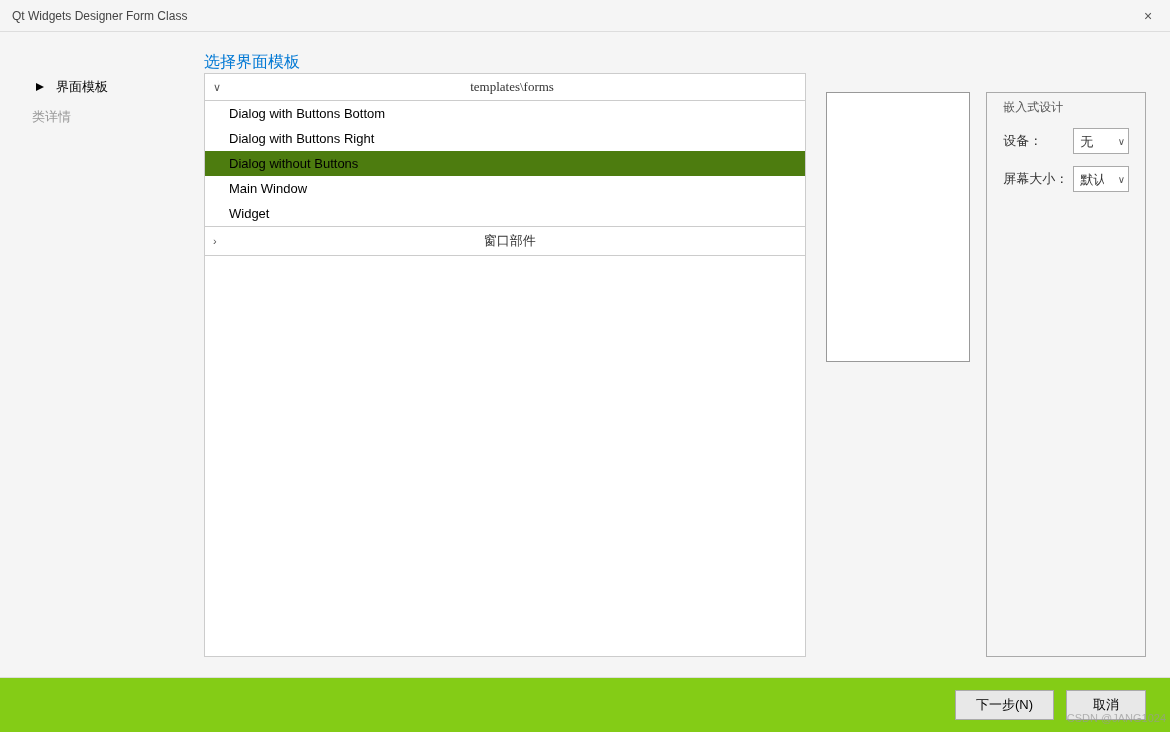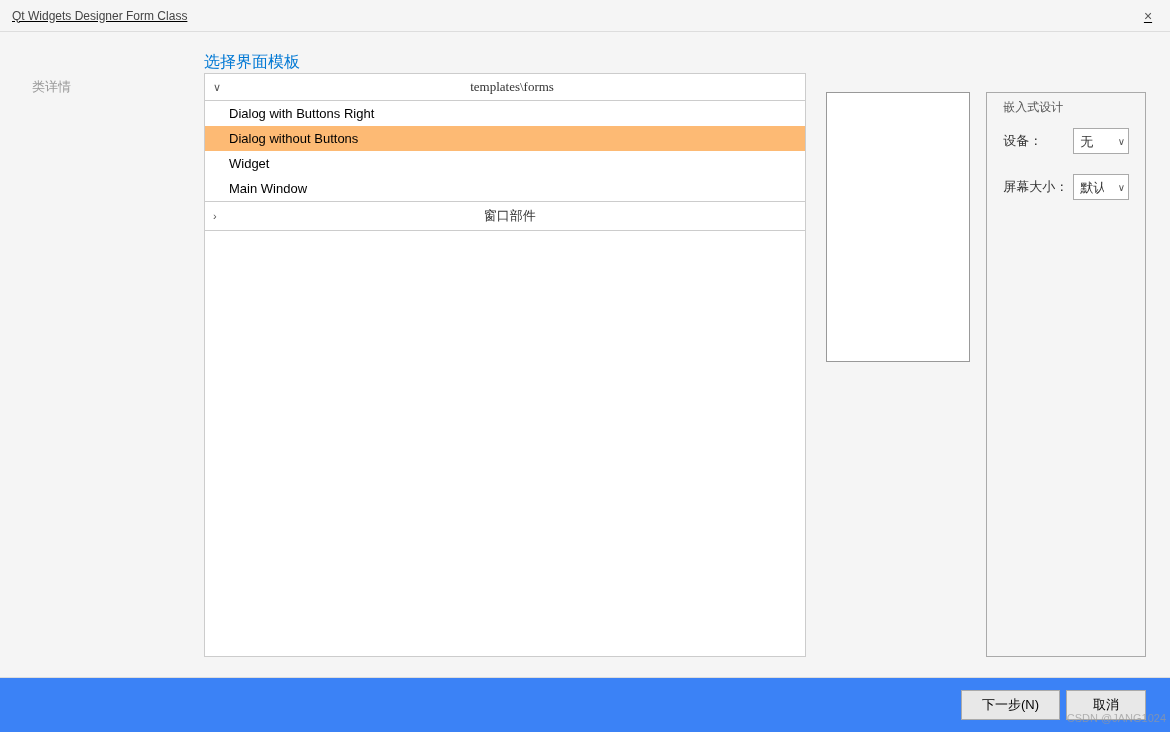--- a/index.html
+++ b/index.html
@@ -29,21 +29,20 @@
 
     
     .top-bar {
       height: 32px;
       background: #f5f5f5;
       display: flex;
       align-items: center;
       justify-content: space-between;
       padding: 0 12px;
       border-bottom: 1px solid #ddd;
-      text-decoration: underline;
     }
 
     .top-bar-title {
       font-size: 12px;
       color: #444;
     }
 
     .close-btn {
       width: 20px;
       height: 20px;
@@ -150,21 +149,21 @@
 
     .list-item {
       padding: 5px 8px 5px 24px;
       cursor: pointer;
       font-size: 13px;
       color: #000;
       border-bottom: none;
     }
 
     .list-item.selected {
-      background: #fdba74;
+      background: #4d7c0f;
     }
 
     .list-group-header.section2 {
       border-top: 1px solid #ccc;
       background: #fff;
     }
 
     .list-group-header.section2 .chevron {
       color: #555;
     }
@@ -201,21 +200,21 @@
     .group-title {
       font-size: 12px;
       color: #555;
       margin-bottom: 12px;
       margin-top: -6px;
     }
 
     .form-row {
       display: flex;
       align-items: center;
-      margin-bottom: 20px;
+      margin-bottom: 12px;
     }
 
     .form-label {
       width: 70px;
       font-size: 13px;
       color: #333;
     }
 
     .select-wrapper {
       flex: 1;
@@ -243,23 +242,23 @@
       color: #555;
       pointer-events: none;
     }
 
     
     .bottom-bar {
       display: flex;
       justify-content: flex-end;
       align-items: center;
       padding: 12px 24px;
-      gap: 6px;
+      gap: 12px;
       border-top: 1px solid #ddd;
-      background: #3b82f6;
+      background: #84cc16;
     }
 
     .btn {
       height: 30px;
       padding: 0 20px;
       border: 1px solid #aaa;
       background: #e8e8e8;
       cursor: pointer;
       font-size: 13px;
       font-family: "Microsoft YaHei", "Segoe UI", Arial, sans-serif;
@@ -288,46 +287,57 @@
   <div class="top-bar">
     <span class="top-bar-title">Qt Widgets Designer Form Class</span>
     <div class="close-btn">
       <span>×</span>
     </div>
   </div>
 
   <div class="main-content">
 
     <div class="sidebar">
+      <div class="sidebar-item active">
+        <span class="sidebar-arrow">
+          <svg viewBox="0 0 12 12" fill="none" xmlns="http://www.w3.org/2000/svg">
+            <polygon points="2,2 10,6 2,10" fill="#000"></polygon>
+          </svg>
+        </span>
+        <span>界面模板</span>
+      </div>
       <div class="sidebar-item inactive">
         <span>类详情</span>
       </div>
     </div>
 
     <div class="center-panel">
       <div class="section-title">选择界面模板</div>
 
       <div class="template-list-container">
 
         <div class="list-group-header">
           <span class="chevron">∨</span>
           <span class="group-label">templates\forms</span>
         </div>
 
         <div class="list-item">
+          <span>Dialog with Buttons Bottom</span>
+        </div>
+        <div class="list-item">
           <span>Dialog with Buttons Right</span>
         </div>
         <div class="list-item selected">
           <span>Dialog without Buttons</span>
         </div>
         <div class="list-item">
+          <span>Main Window</span>
+        </div>
+        <div class="list-item">
           <span>Widget</span>
-        </div>
-        <div class="list-item">
-          <span>Main Window</span>
         </div>
 
         <div class="list-group-header section2">
           <span class="chevron">›</span>
           <span class="group-label">窗口部件</span>
         </div>
 
         <div class="empty-section"></div>
       </div>
     </div>

